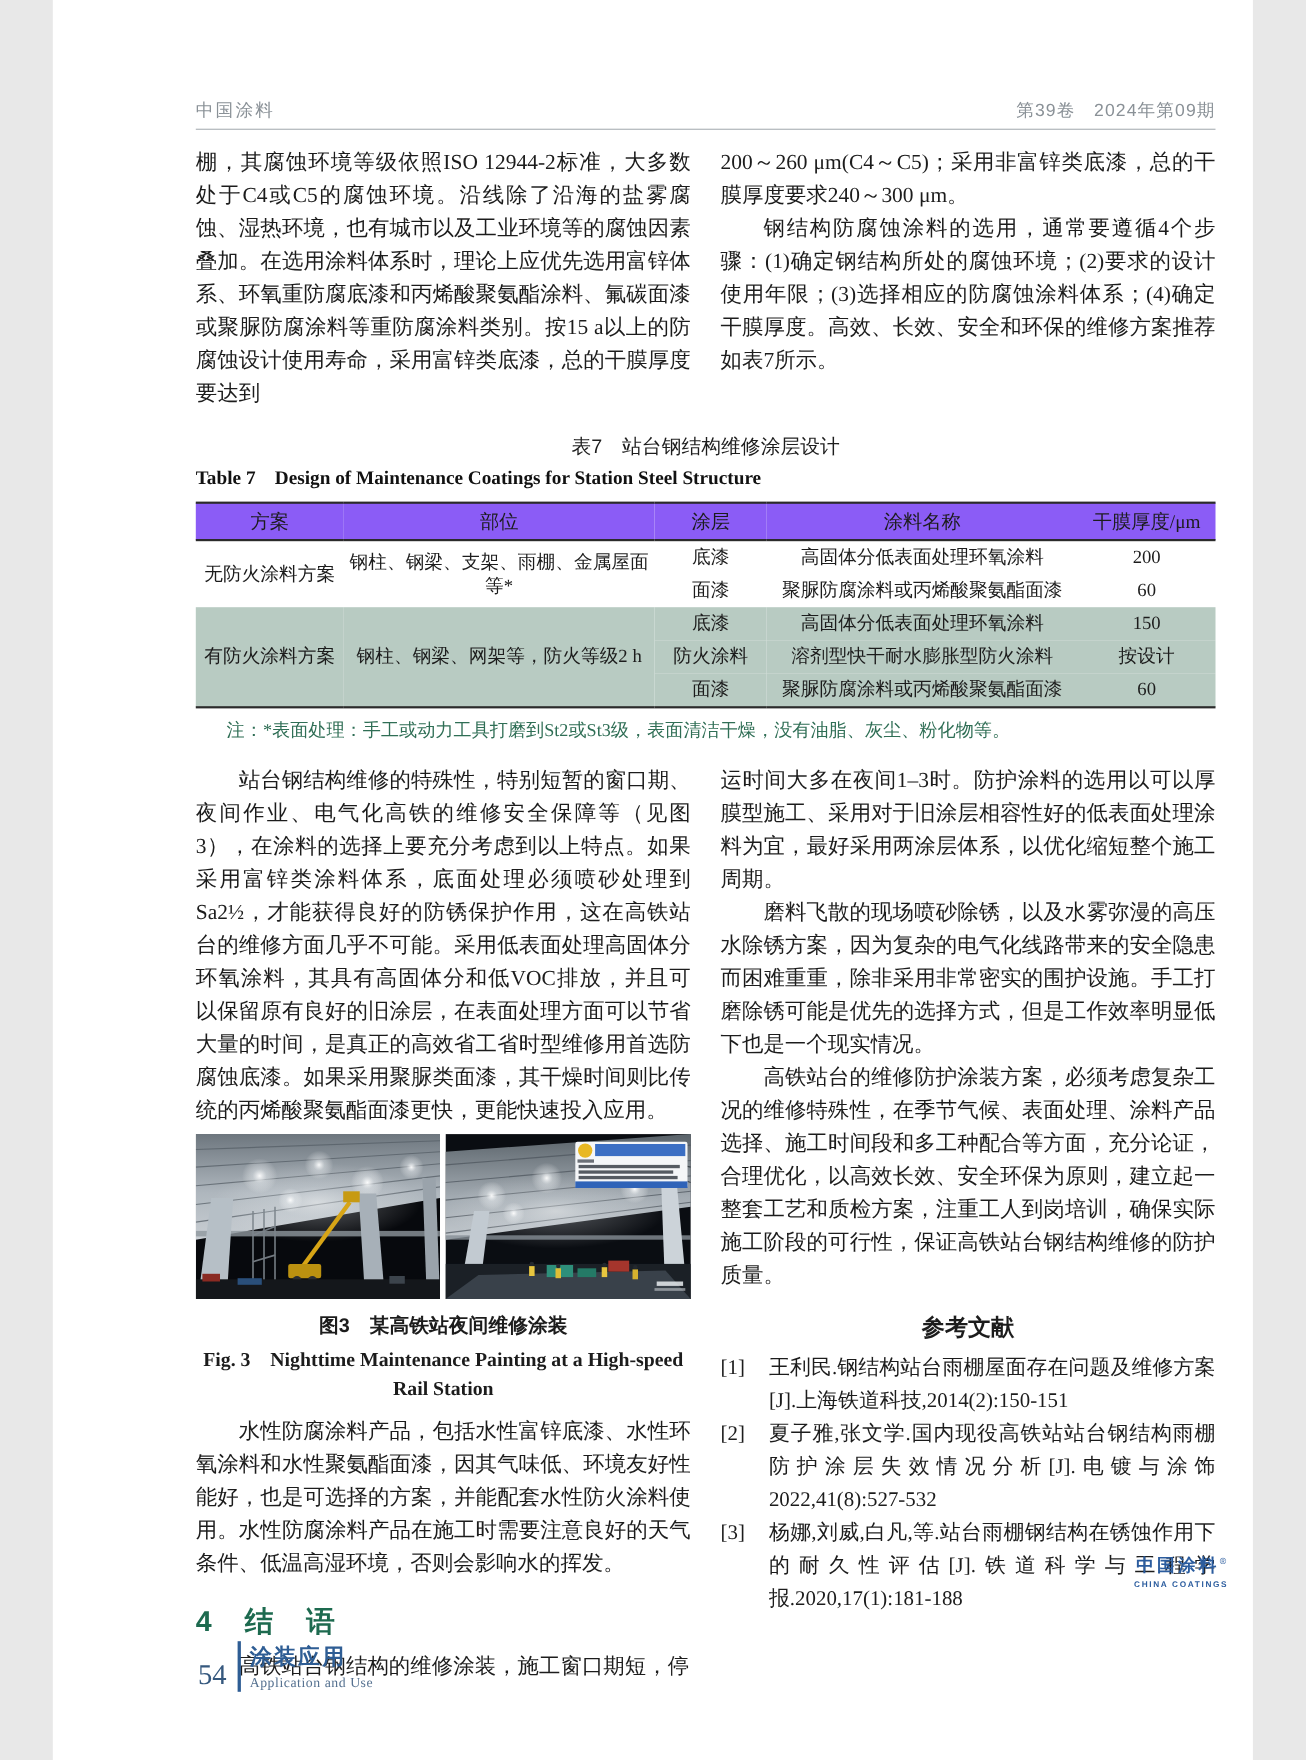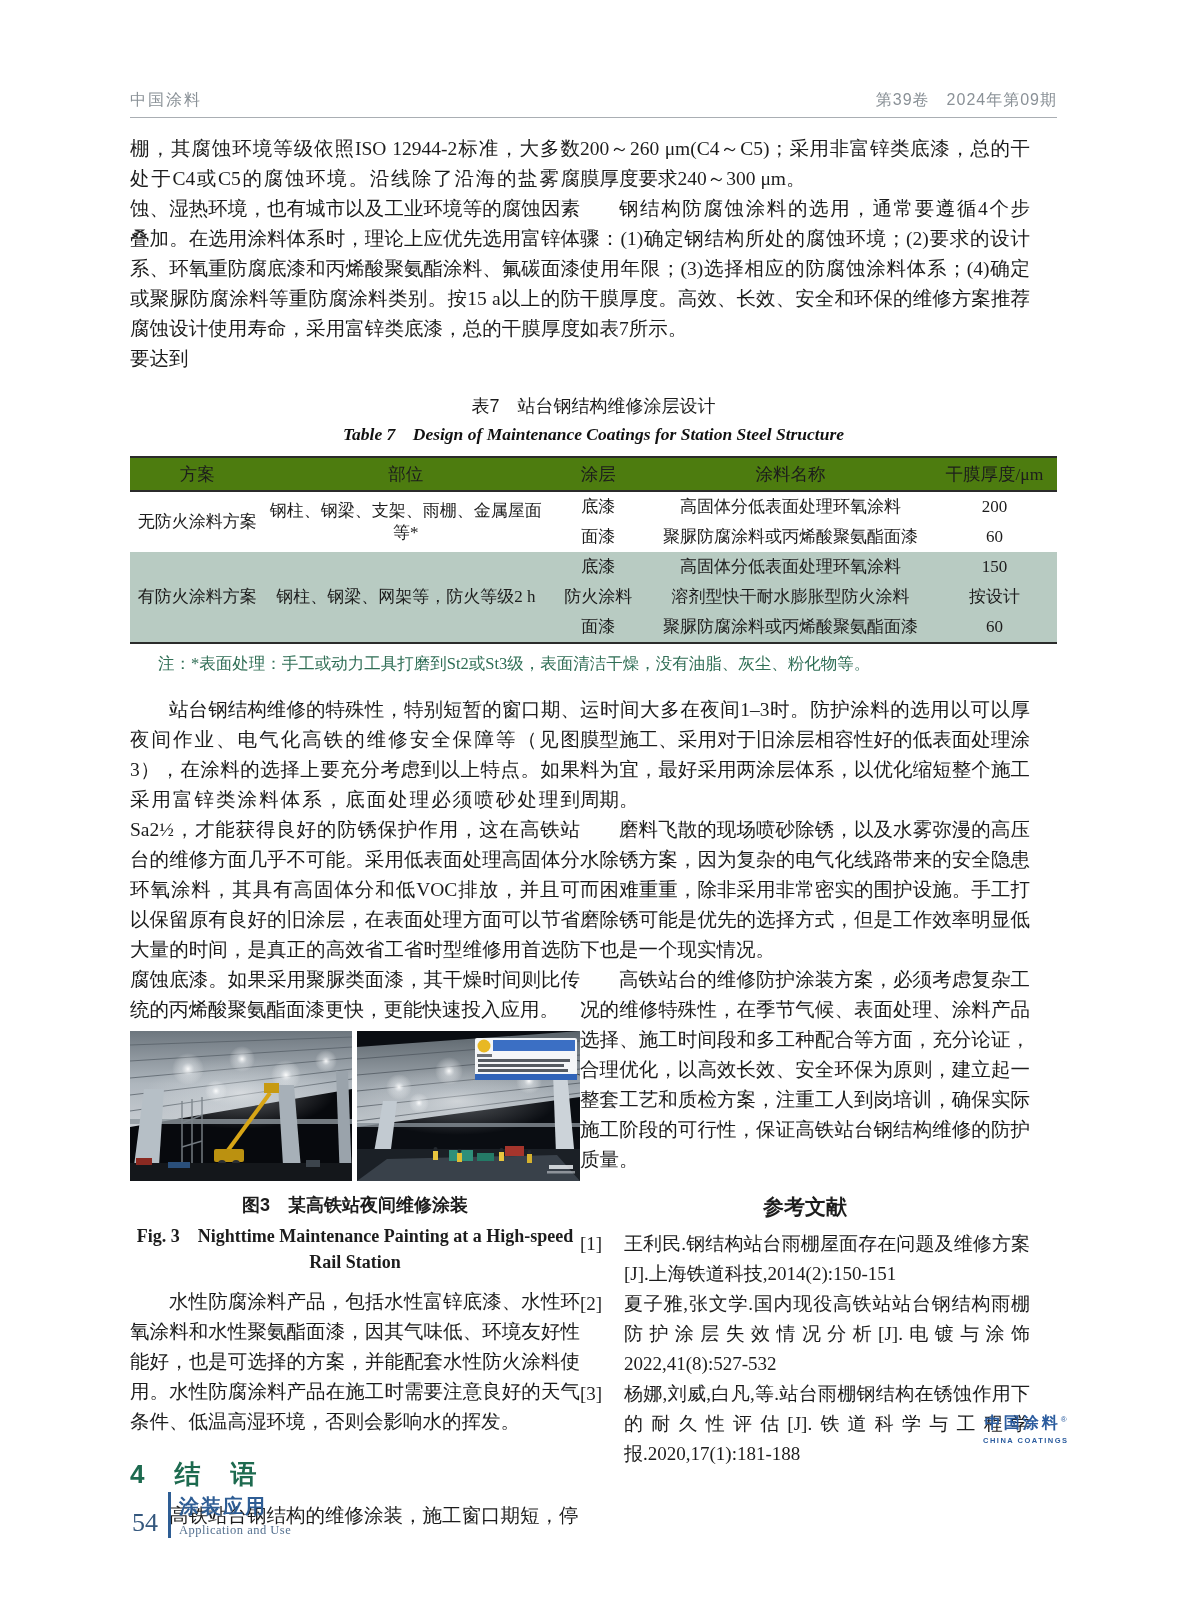--- a/index.html
+++ b/index.html
@@ -1,59 +1,59 @@
 <!DOCTYPE html>
 <html><head>
 <meta charset="utf-8">
 <style>
   * { margin:0; padding:0; box-sizing:border-box; }
   body { background:#e8e8e8; }
   .page {
-    position:relative; width:1187px; height:1600px; margin:0 auto;
+    position:relative; width:1091px; height:1600px; margin:0 auto;
     background:#ffffff; overflow:hidden;
     font-family:"Liberation Serif","DejaVu Serif",serif;
     color:#1c1c1c;
   }
   .content { position:absolute; left:130px; top:0; width:927px; }
 
   
   .page-header {
     display:flex; justify-content:space-between; align-items:flex-end;
     padding-top:90px; padding-bottom:6px;
     border-bottom:1px solid #a9aeb3;
     font-family:"Liberation Sans","DejaVu Sans",sans-serif;
     font-size:16px; color:#8a9197; letter-spacing:2px;
   }
   .page-header .right { letter-spacing:1px; }
 
   
-  .cols { display:flex; margin-top:16px; }
+  .cols { display:flex; gap:27px; margin-top:16px; }
   .col { width:450px; }
   .para {
     font-size:19.5px; line-height:30px; text-align:justify;
     text-justify:inter-ideograph;
   }
   .indent { text-indent:2em; }
 
   
   .table-block { margin-top:20px; }
   .tbl-title-cn {
     text-align:center; font-family:"Liberation Sans","DejaVu Sans",sans-serif;
     font-weight:normal; font-size:18px; color:#1d1d1d;
   }
   .tbl-title-en {
-    text-align:center; font-weight:bold; font-size:17.5px; margin-top:4px; color:#111;font-style:italic;
+    font-weight:bold; font-size:17.5px; margin-top:4px; color:#111;
   }
   table.coating {
     width:100%; border-collapse:collapse; margin-top:10px;
     font-size:17px; line-height:22px;
     border-top:2px solid #2b2b2b; border-bottom:2px solid #2b2b2b;
   }
   table.coating th {
-    background:#4d7c0f; font-weight:normal; font-size:17.5px;
+    background:#8b5cf6; font-weight:normal; font-size:17.5px;
     padding:5px 2px; border-bottom:2px solid #2b2b2b;
   }
   table.coating td { text-align:center; padding:4px 2px; height:29px; }
   .grp2 td { background:#b8cbc2; }
   .tbl-note {
     margin-top:9px; padding-left:28px;
     color:#2f6e55; font-size:16.5px;
   }
 
   

